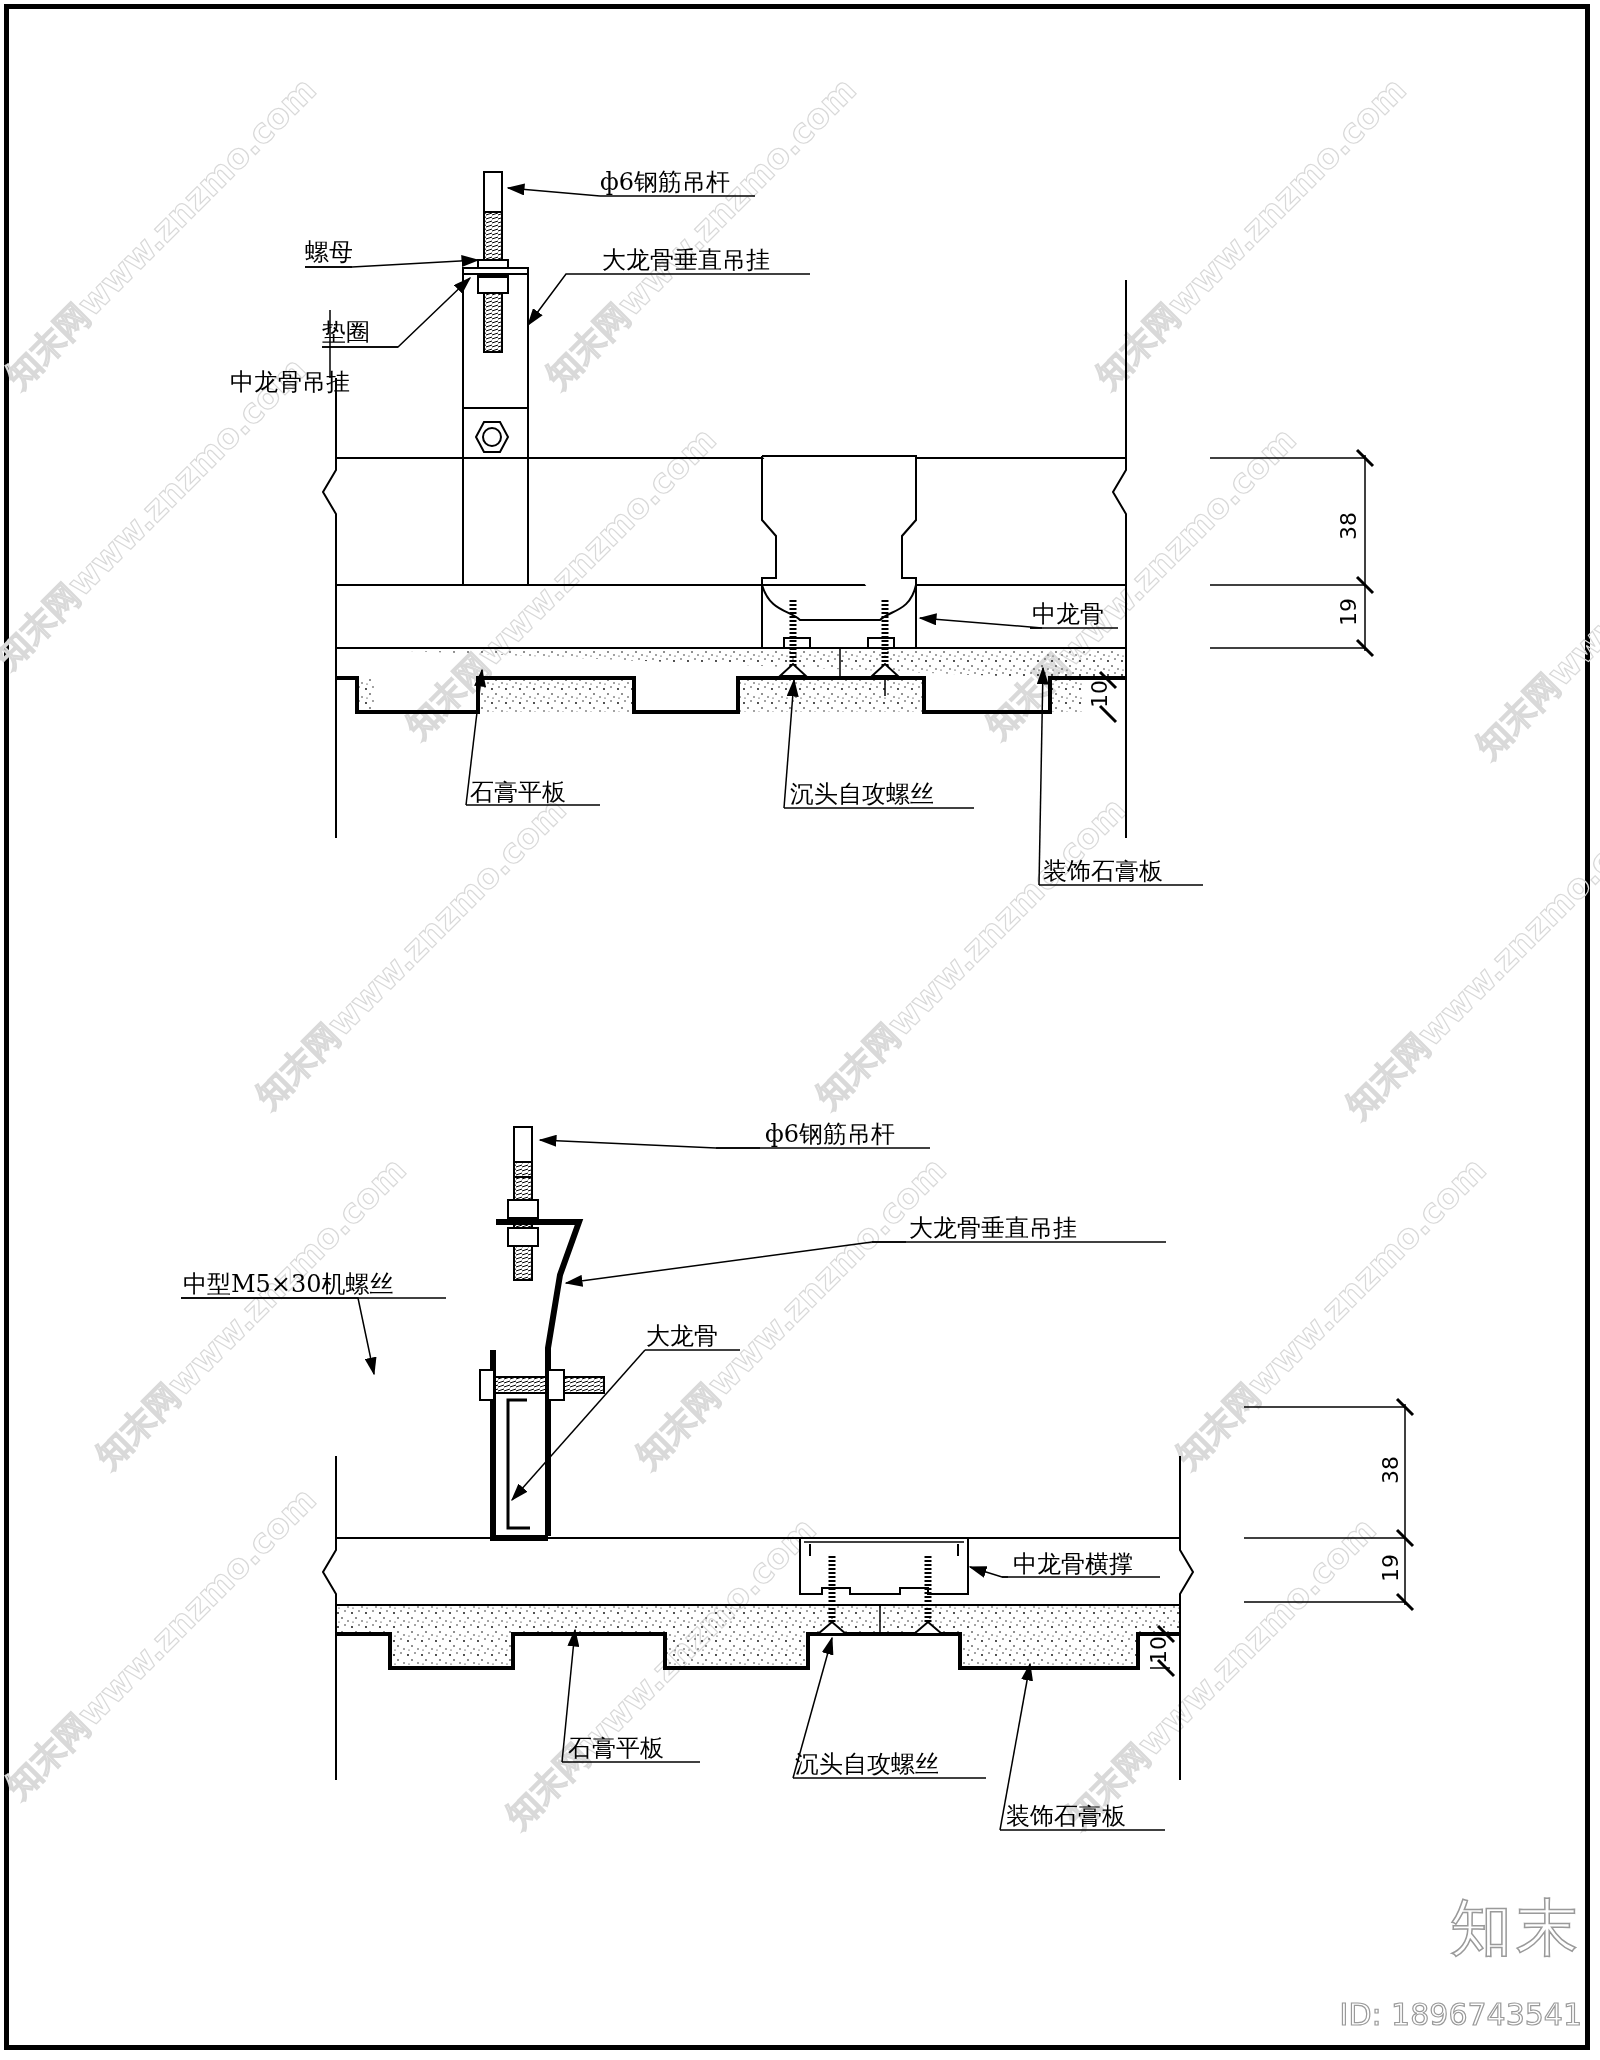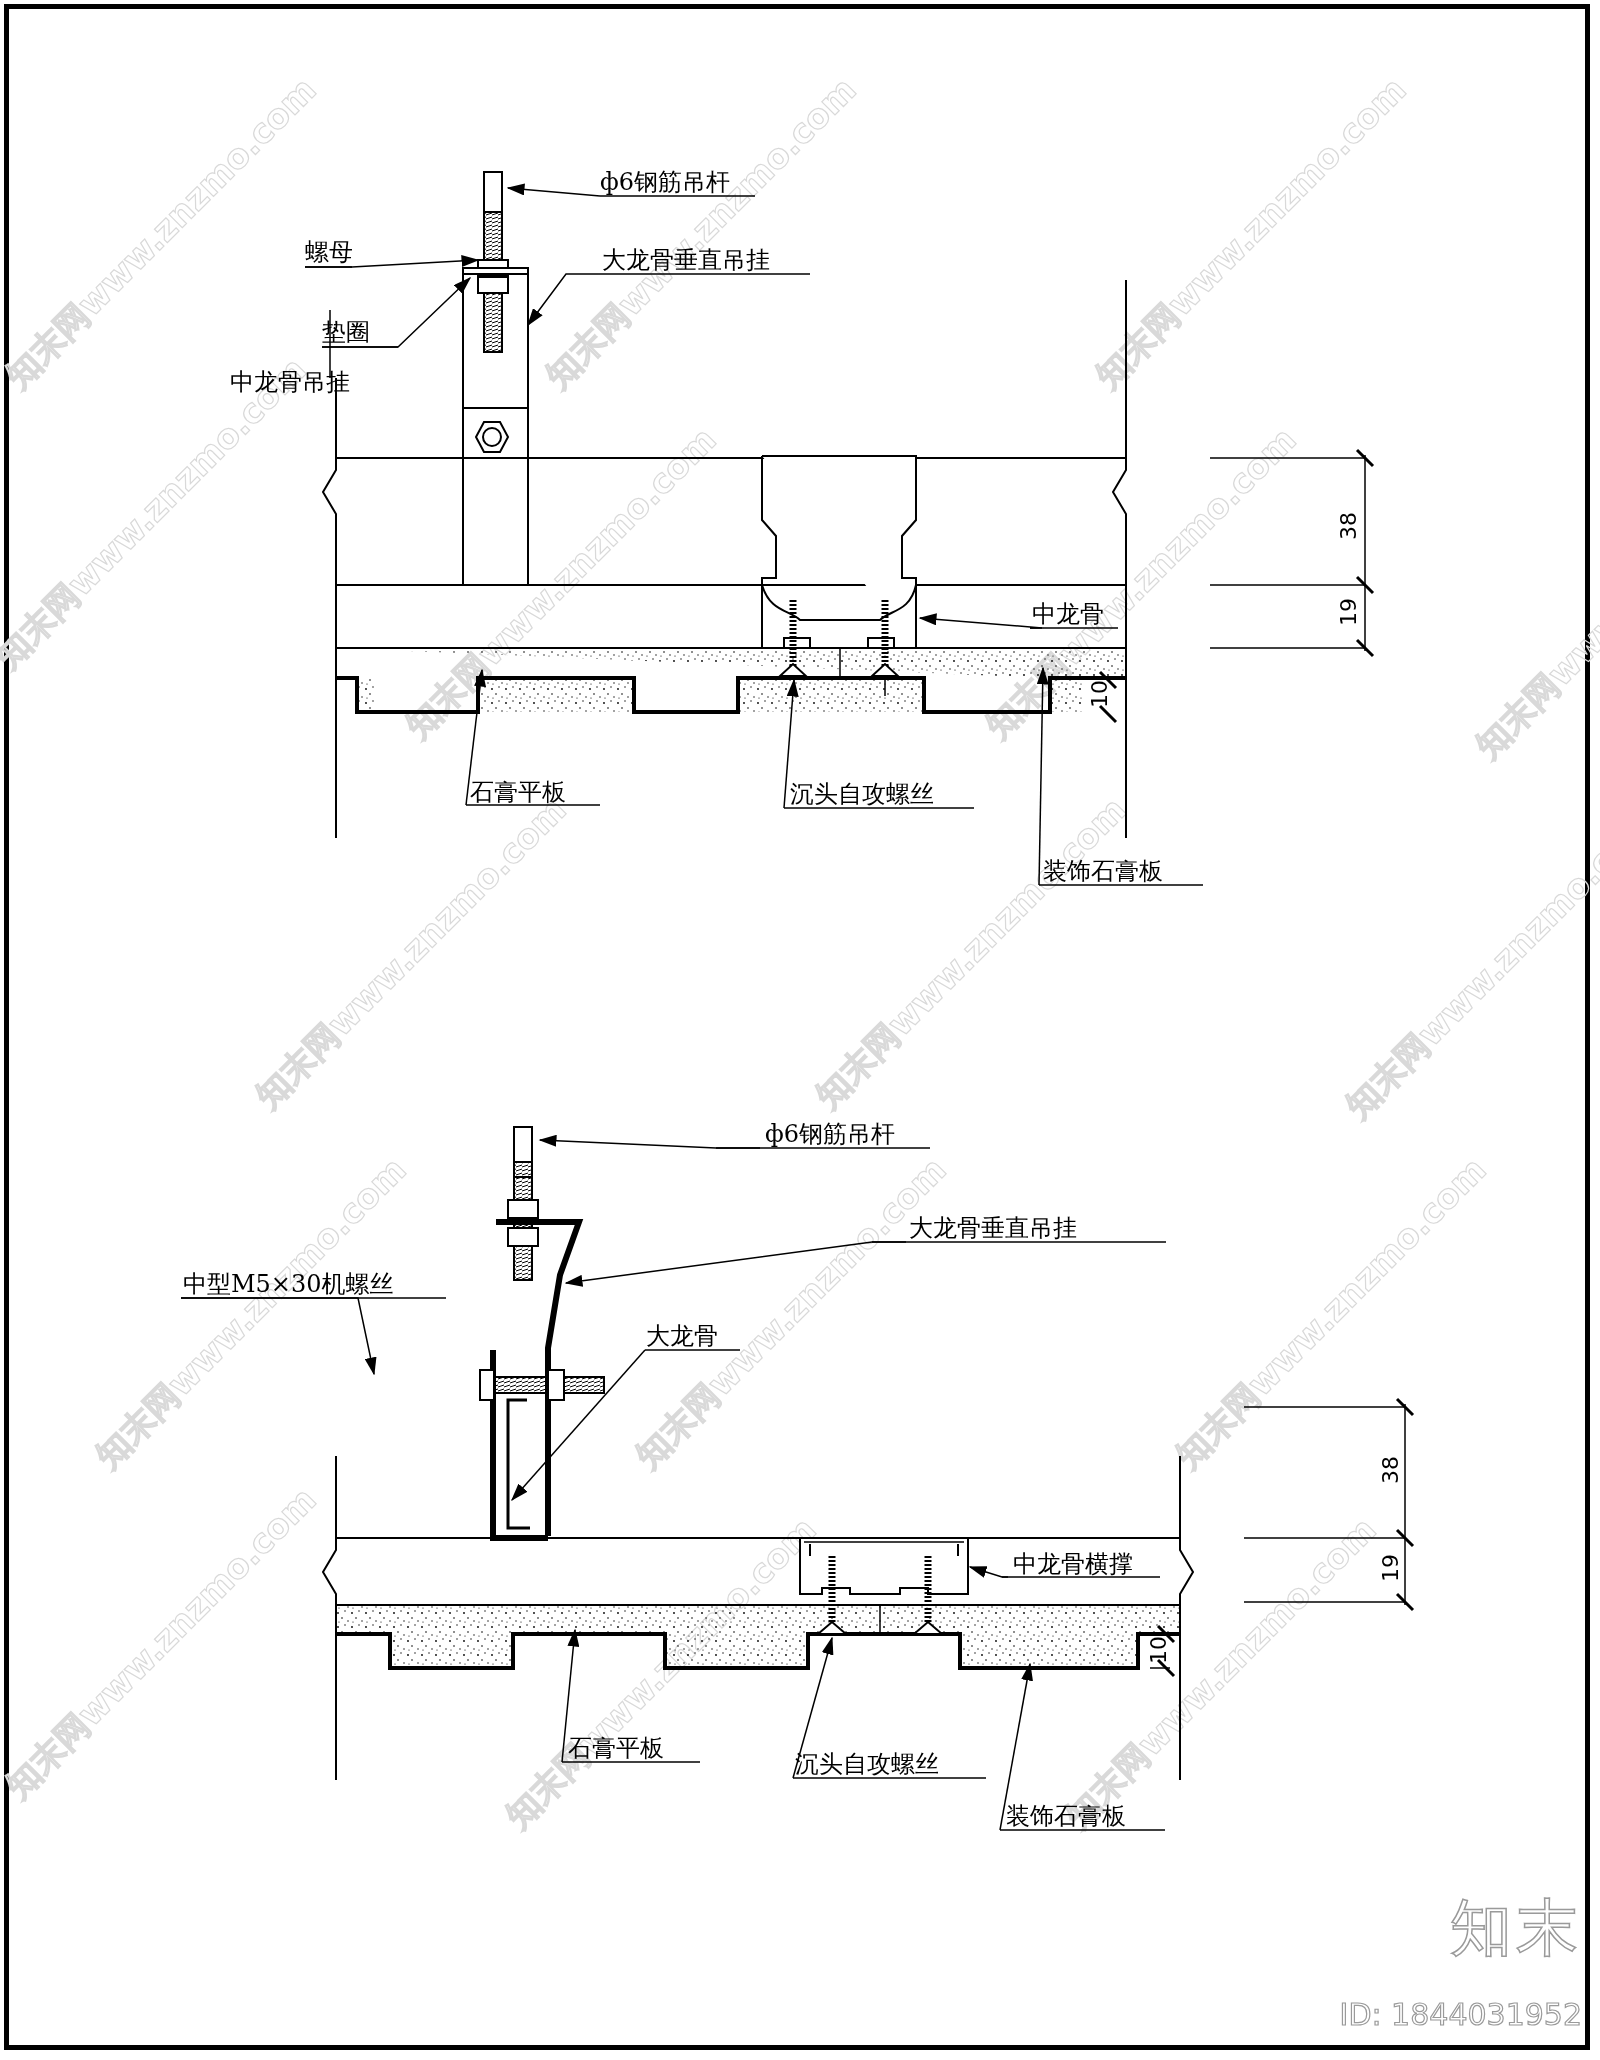--- a/index.html
+++ b/index.html
@@ -211,13 +211,13 @@
     <text class="lbl" x="568" y="1756">石膏平板</text>
     <text class="lbl" x="795" y="1772">沉头自攻螺丝</text>
     <text class="lbl" x="1006" y="1824">装饰石膏板</text>
     <text class="dim" transform="translate(1398,1484) rotate(-90)">38</text>
     <text class="dim" transform="translate(1398,1582) rotate(-90)">19</text>
     <text class="dim" transform="translate(1166,1664) rotate(-90)">10</text>
   </g>
 </svg>
 
 <div class="brand">知末</div>
-<div class="idtext">ID: 1844031952</div>
+<div class="idtext">ID: 1896743541</div>
 
 </body></html>

